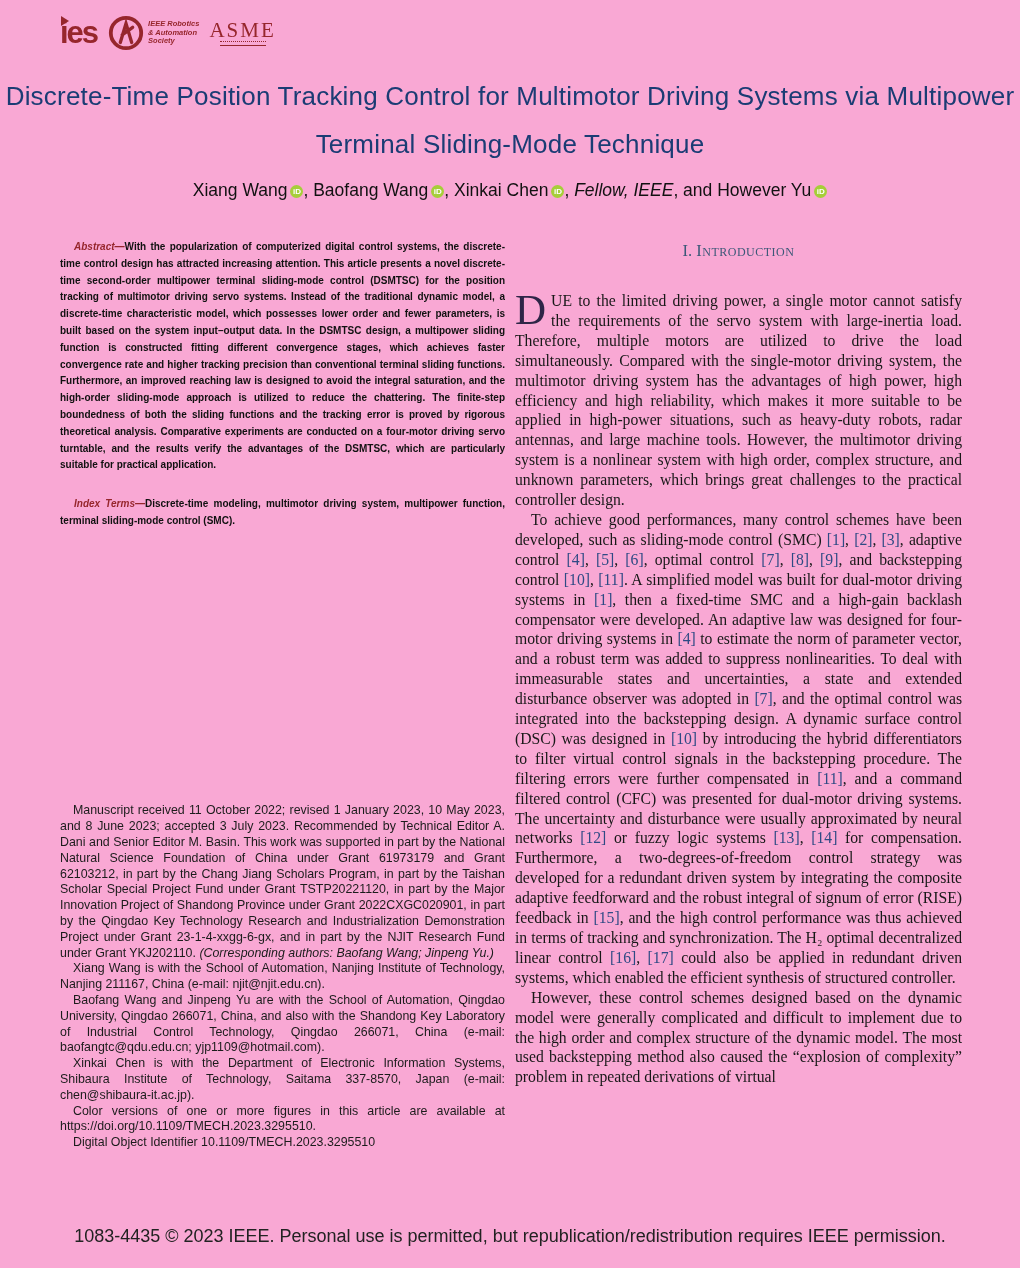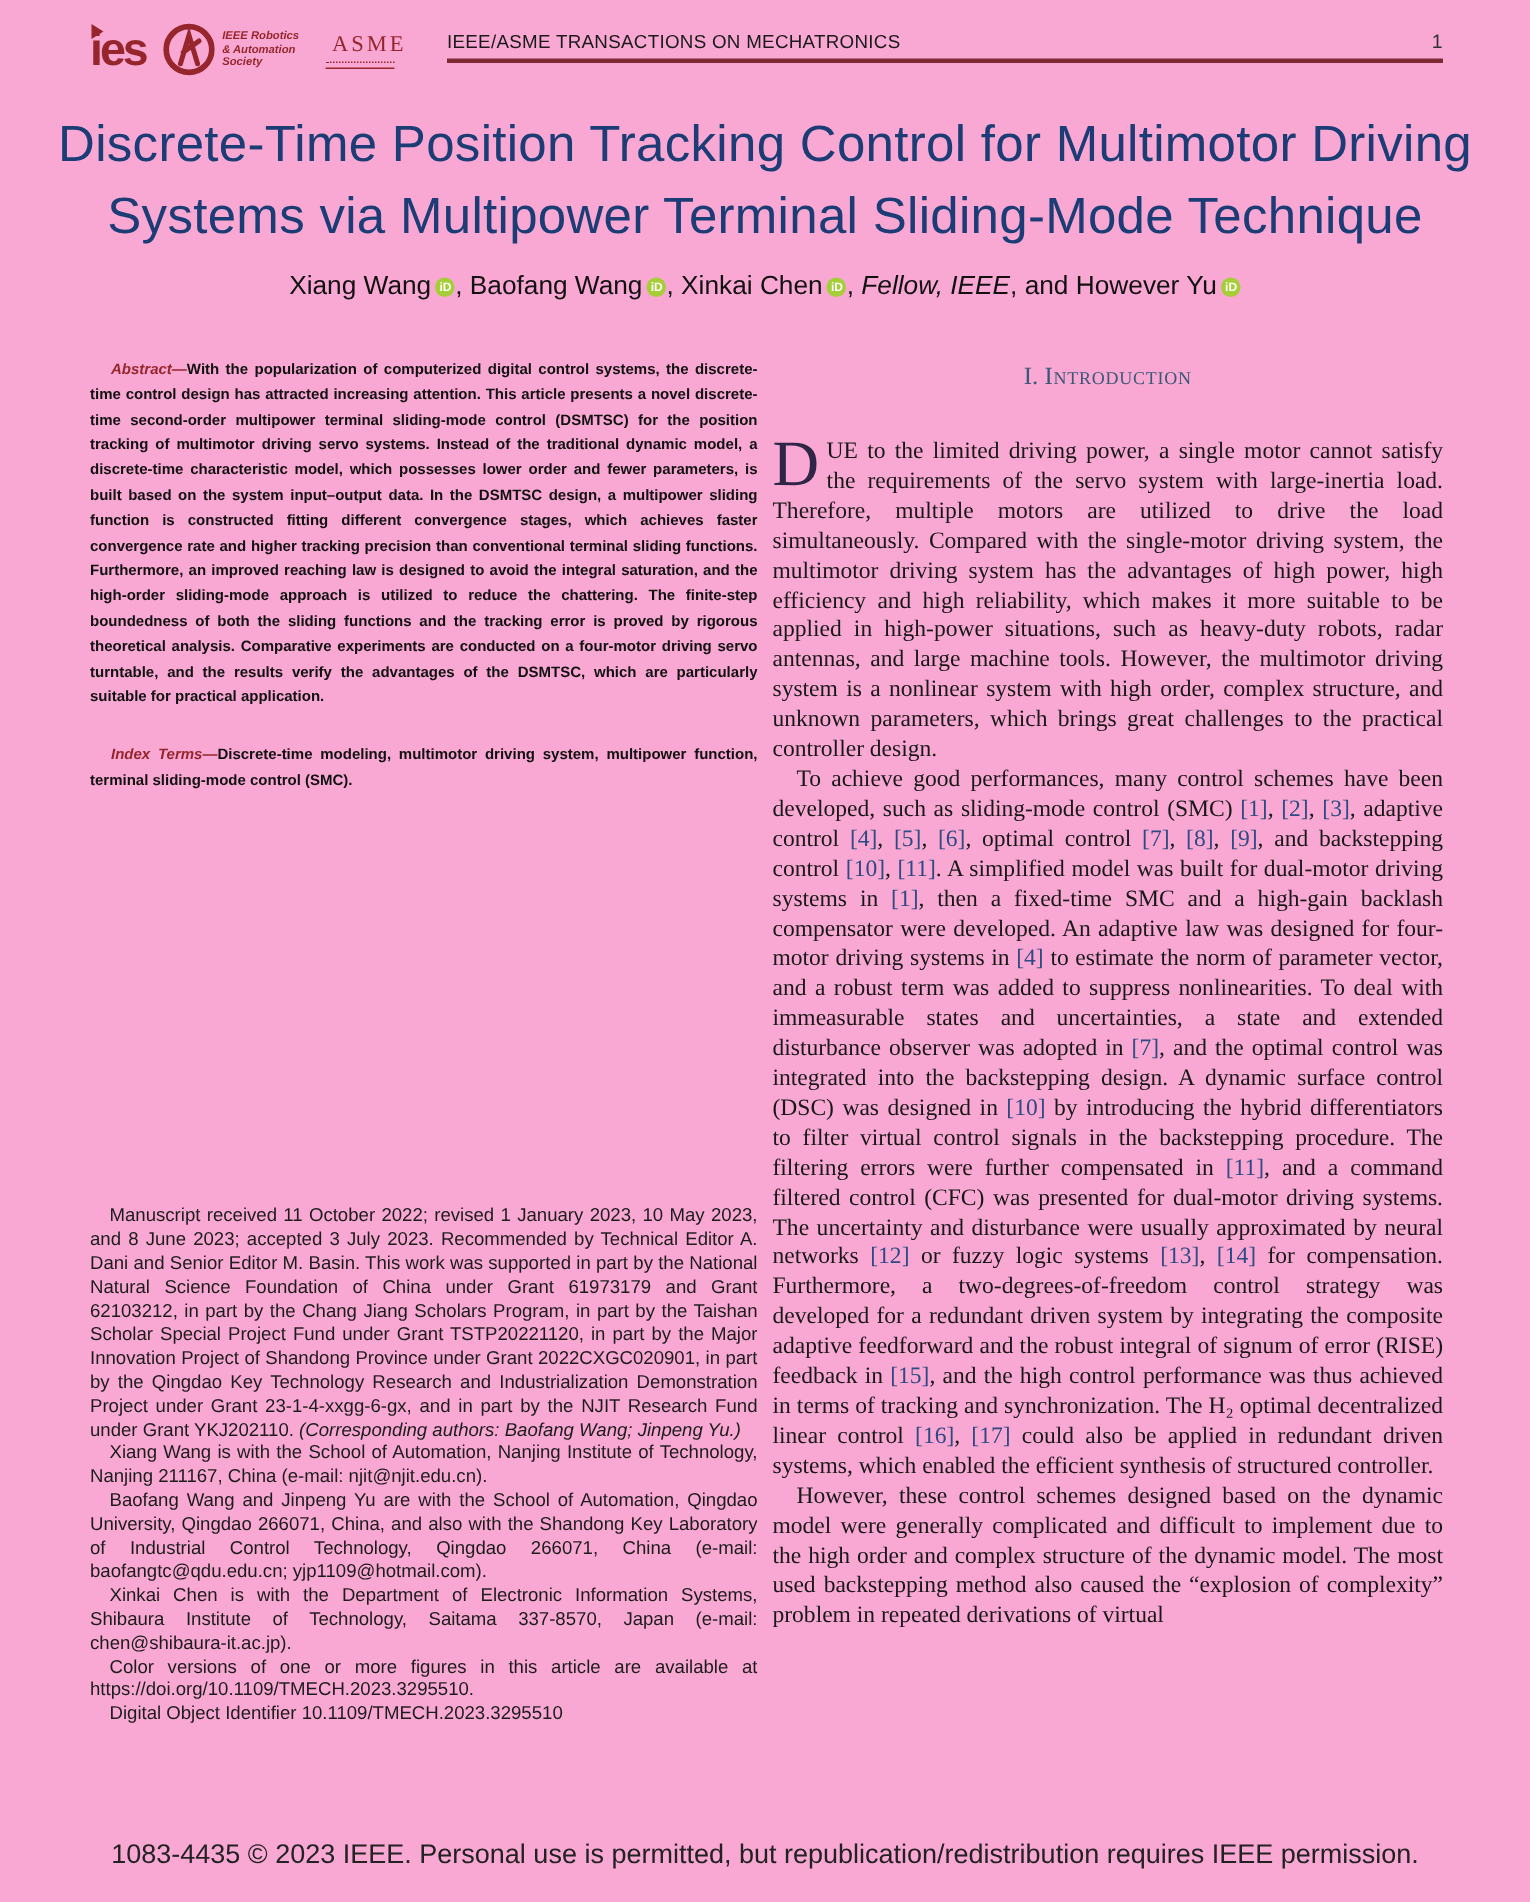--- a/index.html
+++ b/index.html
@@ -12,30 +12,30 @@
   
   .header { display:flex; align-items:flex-start; padding:14px 58px 0 60px; }
   .logos { display:flex; align-items:center; gap:10px; width:228px; flex:none; }
   .ies-logo { position:relative; color:#96262c; font-weight:800; font-size:31px;
     letter-spacing:-2px; line-height:30px; font-family:"Liberation Sans",sans-serif; }
   .ies-logo .flag { position:absolute; top:-2px; left:1px; width:0; height:0;
     border-left:8px solid #96262c; border-top:5px solid transparent; border-bottom:5px solid transparent; }
   .ras-logo { display:flex; align-items:center; gap:3px; }
   .ras-text { font-size:7.5px; font-weight:700; font-style:italic; color:#96262c; line-height:8.5px; }
   .asme-logo { text-align:center; color:#96262c; }
-  .asme-text { font-family:"Liberation Serif",serif; font-size:15px; letter-spacing:2px; line-height:20px;margin-left:12px; }
+  .asme-text { font-family:"Liberation Serif",serif; font-size:21px; letter-spacing:2px; line-height:20px; }
   .asme-sub { margin-top:1px; height:5px; border-top:1px dotted #96262c; border-bottom:1px solid #96262c; width:46px; margin-left:auto; margin-right:auto; }
   .head-right { flex:1; margin-left:10px; padding-top:6px; }
   .journal-row { display:flex; justify-content:space-between; align-items:baseline;
     font-size:12.5px; letter-spacing:0.2px; color:#1a1a1a; padding-bottom:4px; }
   .page-num { font-size:13px; color:#333; }
   .head-rule { height:3px; background:#7d2a33; }
   
   .title { margin-top:20px; text-align:center; color:#1b3c74;
-    font-size:34px; line-height:48px; font-weight:400; letter-spacing:0.2px; }
+    font-size:26px; line-height:48px; font-weight:400; letter-spacing:0.2px; }
   .authors { margin-top:12px; text-align:center; font-size:17.5px; color:#111; }
   .authors .it { font-style:italic; }
   .orcid { display:inline-block; width:13px; height:13px; border-radius:50%;
     background:#a6ce39; color:#fff; font-size:8px; font-weight:700; line-height:13px;
     text-align:center; vertical-align:2px; margin-left:3px; }
   
   .columns { display:flex; gap:10px; margin:38px 58px 0 60px; height:912px; }
   .col { overflow:hidden; }
   .col-left { width:445px; display:flex; flex-direction:column; }
   .col-right { width:447px; }
@@ -81,27 +81,20 @@
           <div>IEEE Robotics</div>
           <div>&amp; Automation</div>
           <div>Society</div>
         </div>
       </div>
       <div class="asme-logo">
         <div class="asme-text">ASME</div>
         <div class="asme-sub"></div>
       </div>
     </div>
-    <div class="head-right">
-      <div class="journal-row">
-        <span>IEEE/ASME TRANSACTIONS ON MECHATRONICS</span>
-        <span class="page-num">1</span>
-      </div>
-      <div class="head-rule"></div>
-    </div>
   </div>
 
   <h1 class="title">Discrete-Time Position Tracking Control for Multimotor Driving Systems via Multipower Terminal Sliding-Mode Technique</h1>
 
   <div class="authors">
     <span>Xiang Wang</span><span class="orcid">iD</span><span>, </span><span>Baofang Wang</span><span class="orcid">iD</span><span>, </span><span>Xinkai Chen</span><span class="orcid">iD</span><span>, </span><span class="it">Fellow, IEEE</span><span>, and </span><span>However Yu</span><span class="orcid">iD</span>
   </div>
 
   <div class="columns">
 

